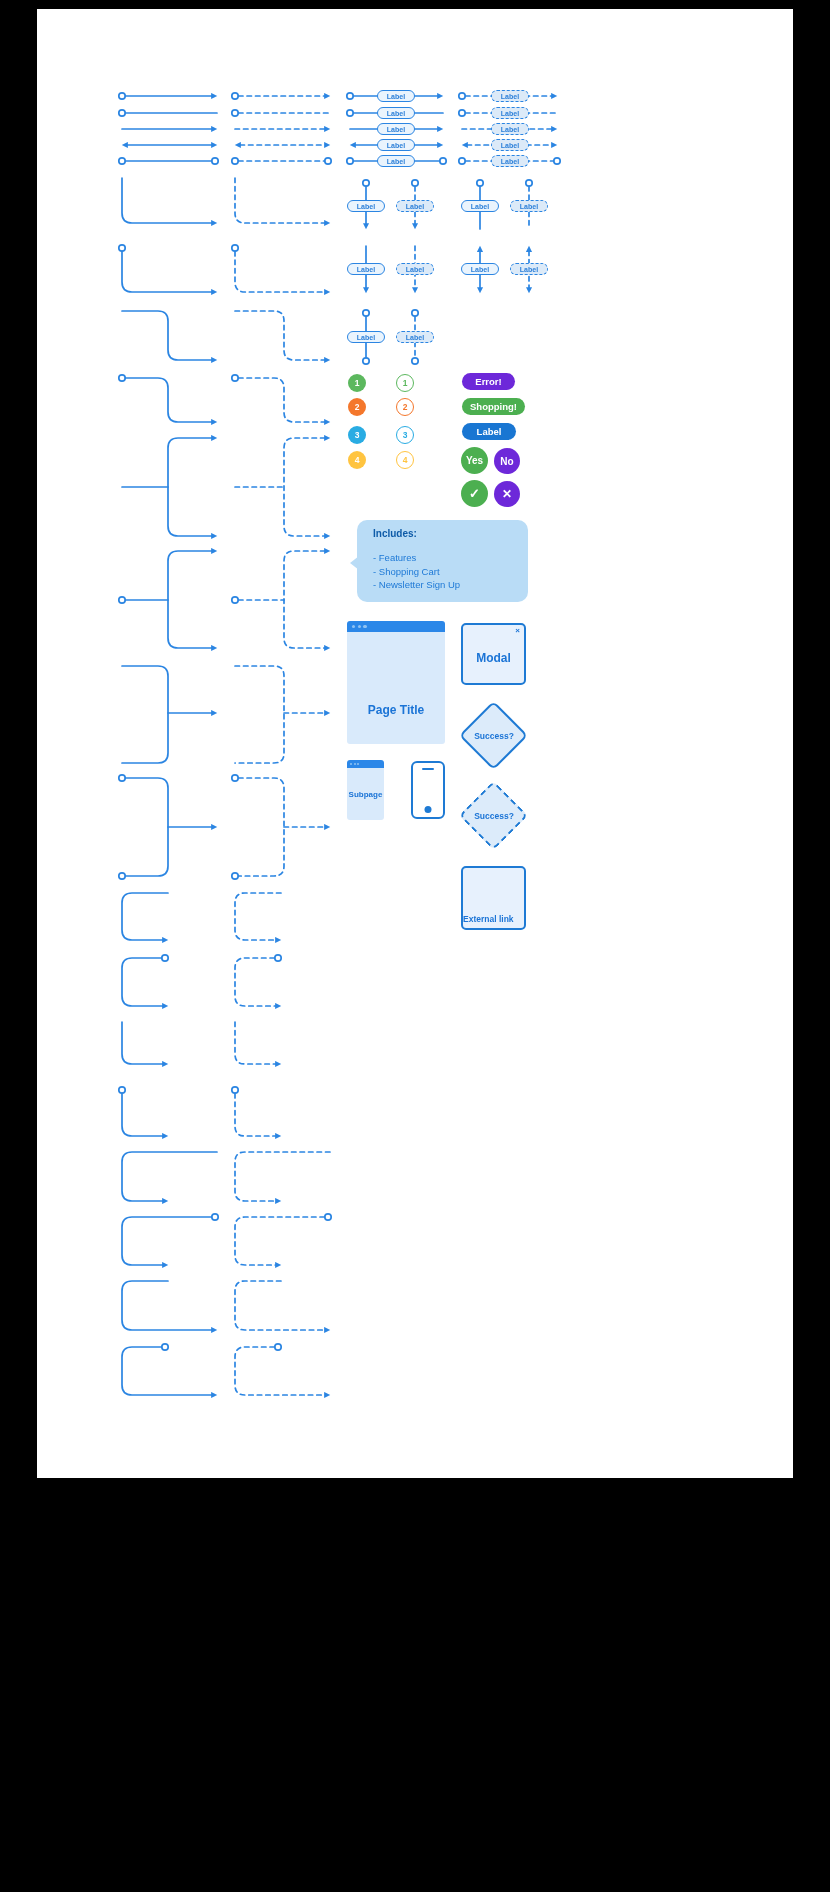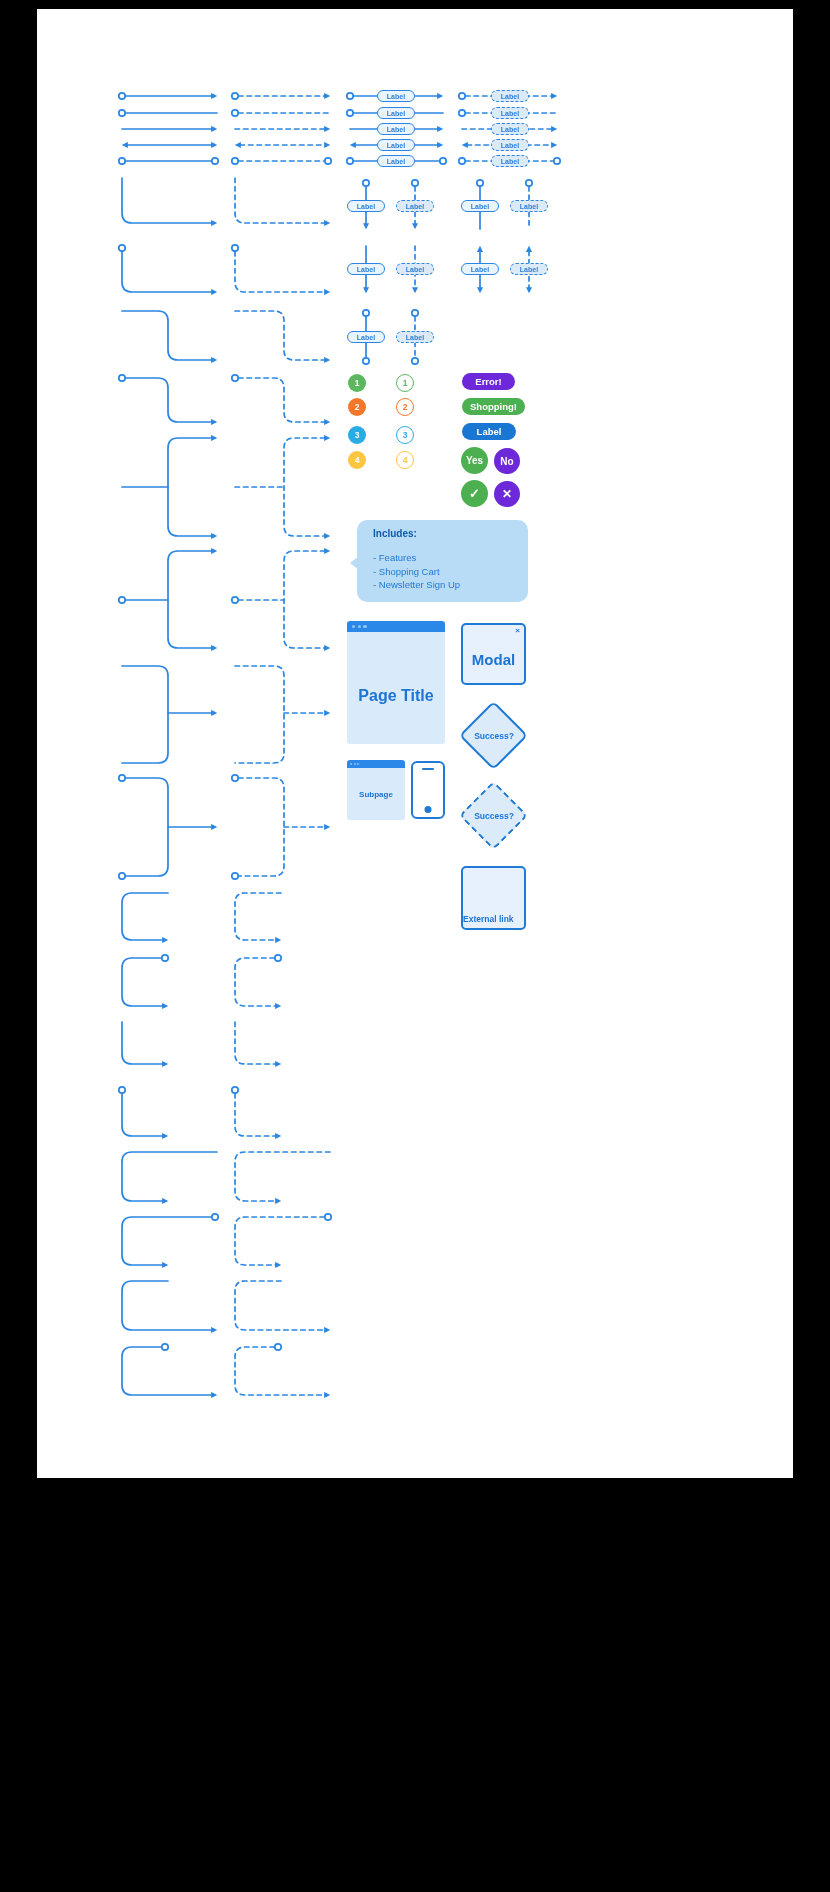--- a/index.html
+++ b/index.html
@@ -371,35 +371,35 @@
     </div>
   </div>
 
   <div class="win" style="left:347px;top:621px;width:98px;height:123px">
     <div class="hd" style="height:11px">
       <span class="dot" style="width:3.2px;height:3.2px"></span>
       <span class="dot" style="width:3.2px;height:3.2px"></span>
       <span class="dot" style="width:3.2px;height:3.2px"></span>
     </div>
     <div class="bd" style="height:112px">
-      <div class="cap" style="top:55px;font-size:16px">Page Title</div>
+      <div class="cap" style="top:71px;font-size:12px">Page Title</div>
     </div>
   </div>
 
   <div class="boxmock" style="left:461px;top:623px;width:65px;height:62px">
     <div class="t" style="right:4px;top:1px;font-size:8px;font-weight:bold;color:#1B74D6">×</div>
-    <div class="t" style="left:0;top:26px;width:100%;text-align:center;font-size:15px;font-weight:bold;color:#1B74D6">Modal</div>
+    <div class="t" style="left:0;top:26px;width:100%;text-align:center;font-size:12px;font-weight:bold;color:#1B74D6">Modal</div>
   </div>
 
   <div class="dia" style="left:469px;top:711px"></div>
   <div class="dialbl" style="left:459px;top:731px">Success?</div>
   <div class="dia d" style="left:469px;top:791px"></div>
   <div class="dialbl" style="left:459px;top:811px">Success?</div>
 
-  <div class="win" style="left:347px;top:760px;width:58px;height:60px">
+  <div class="win" style="left:347px;top:760px;width:37px;height:60px">
     <div class="hd" style="height:7.5px;padding-left:3px;gap:1.5px">
       <span class="dot" style="width:2px;height:2px"></span>
       <span class="dot" style="width:2px;height:2px"></span>
       <span class="dot" style="width:2px;height:2px"></span>
     </div>
     <div class="bd" style="height:52.5px">
       <div class="cap" style="top:22px;font-size:8px">Subpage</div>
     </div>
   </div>
 

